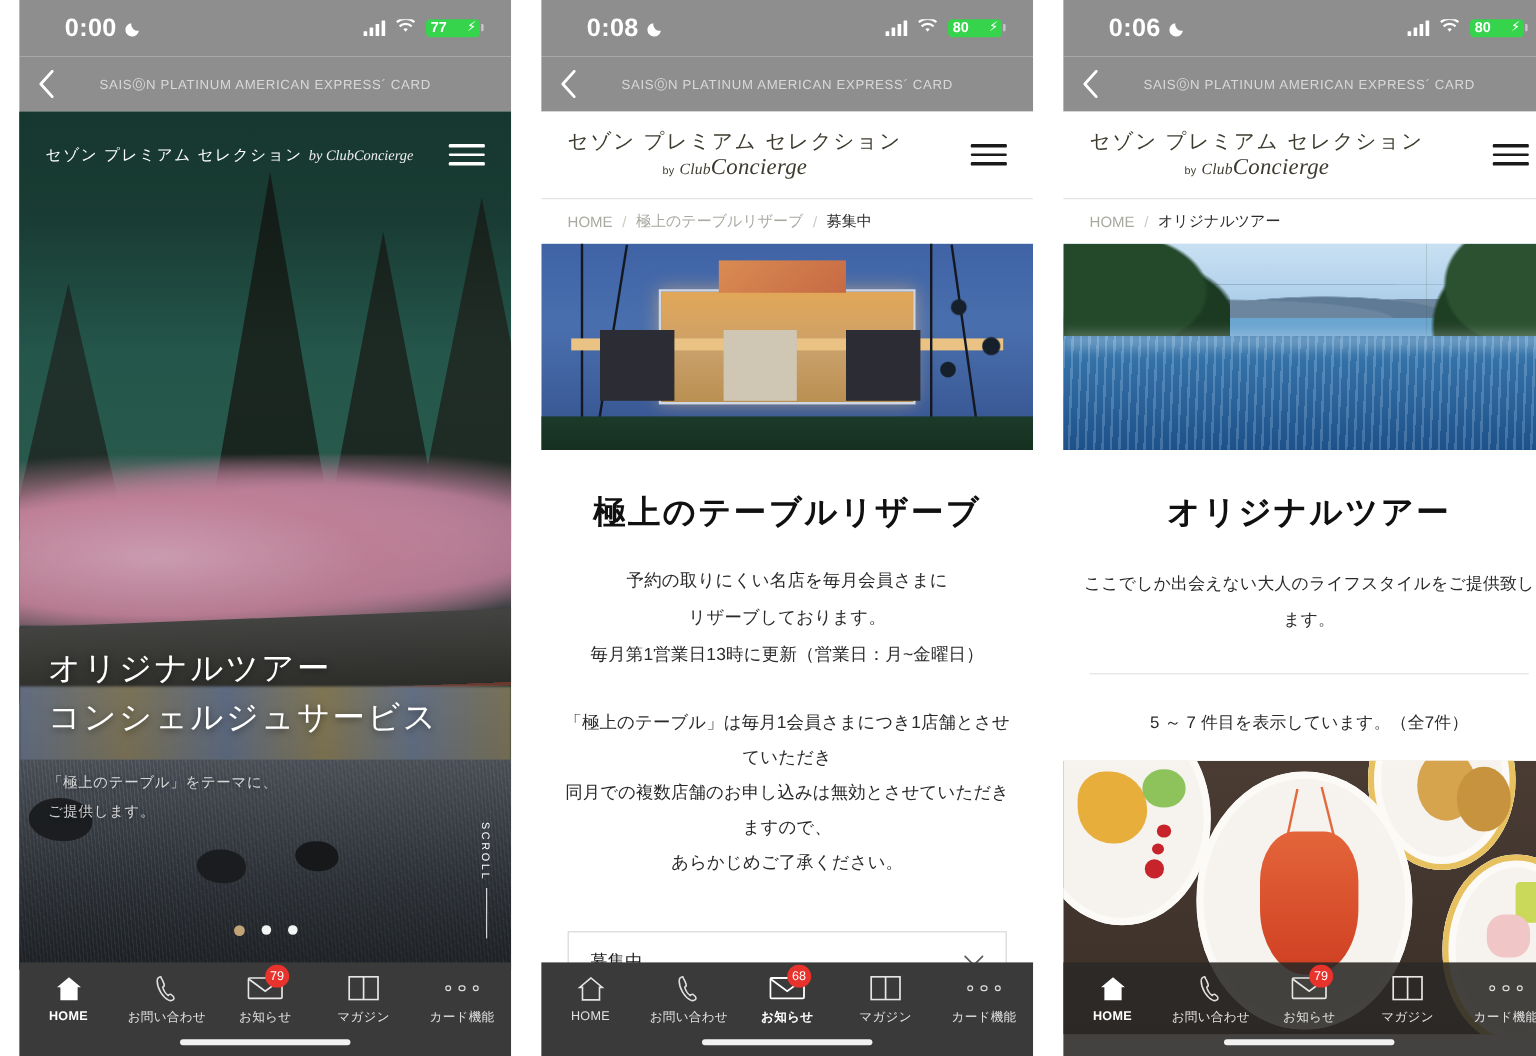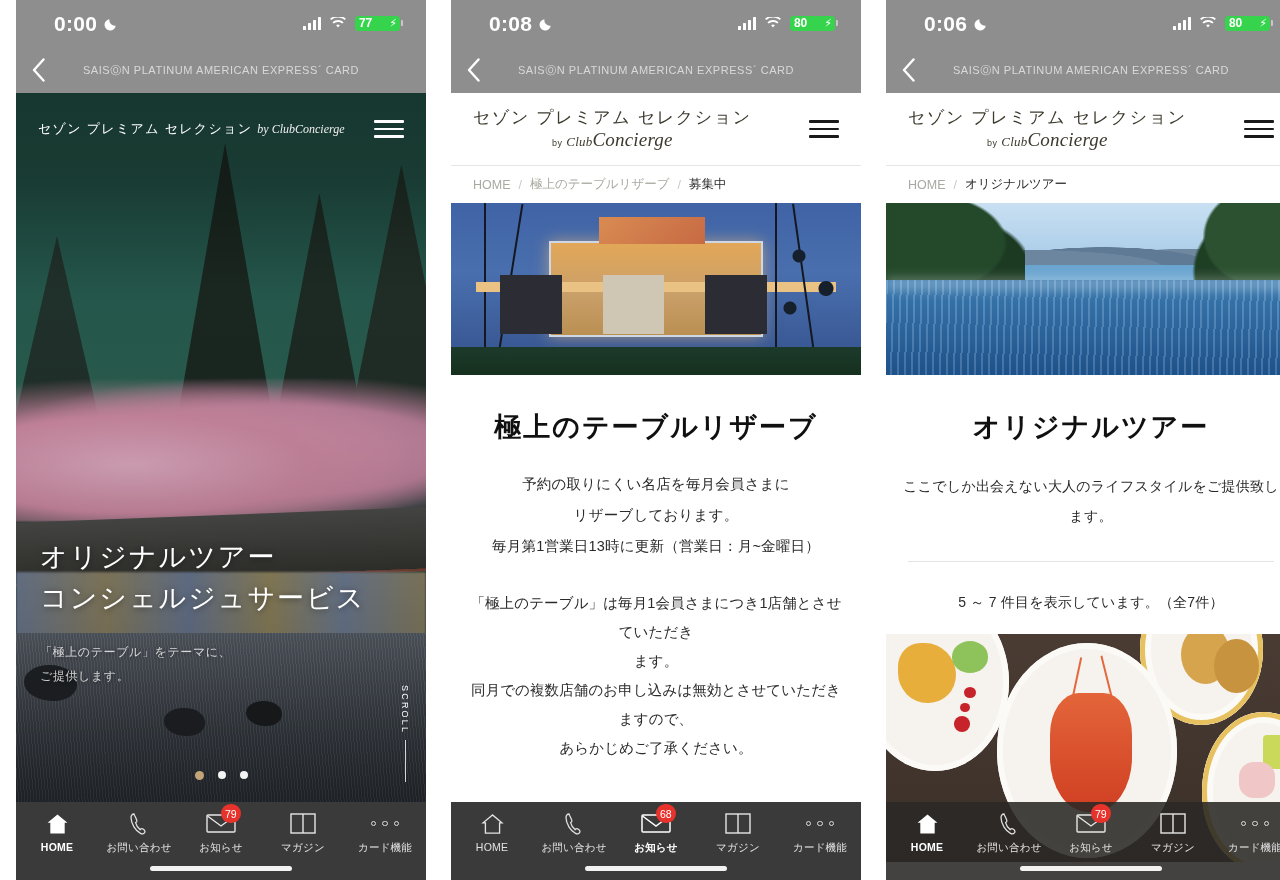--- a/index.html
+++ b/index.html
@@ -586,21 +586,20 @@
 
     <div class="content">
       <div class="page-title">極上のテーブルリザーブ</div>
       <div class="lead">
         <div>予約の取りにくい名店を毎月会員さまに</div>
         <div>リザーブしております。</div>
         <div>毎月第1営業日13時に更新（営業日：月~金曜日）</div>
       </div>
       <div class="body-note">
         <div>「極上のテーブル」は毎月1会員さまにつき1店舗とさせていただき</div>
-        <div>ます。</div>
         <div>同月での複数店舗のお申し込みは無効とさせていただきますので、</div>
         <div>あらかじめご了承ください。</div>
       </div>
       <div class="dropdown">
         <span>募集中</span>
         <span class="dd-caret">
           <svg width="17" height="10" viewBox="0 0 18 11">
               <path d="M1 1l8 8 8-8" stroke="#5a5a5a" stroke-width="1.6" fill="none" stroke-linecap="round"></path>
             </svg>
         </span>

